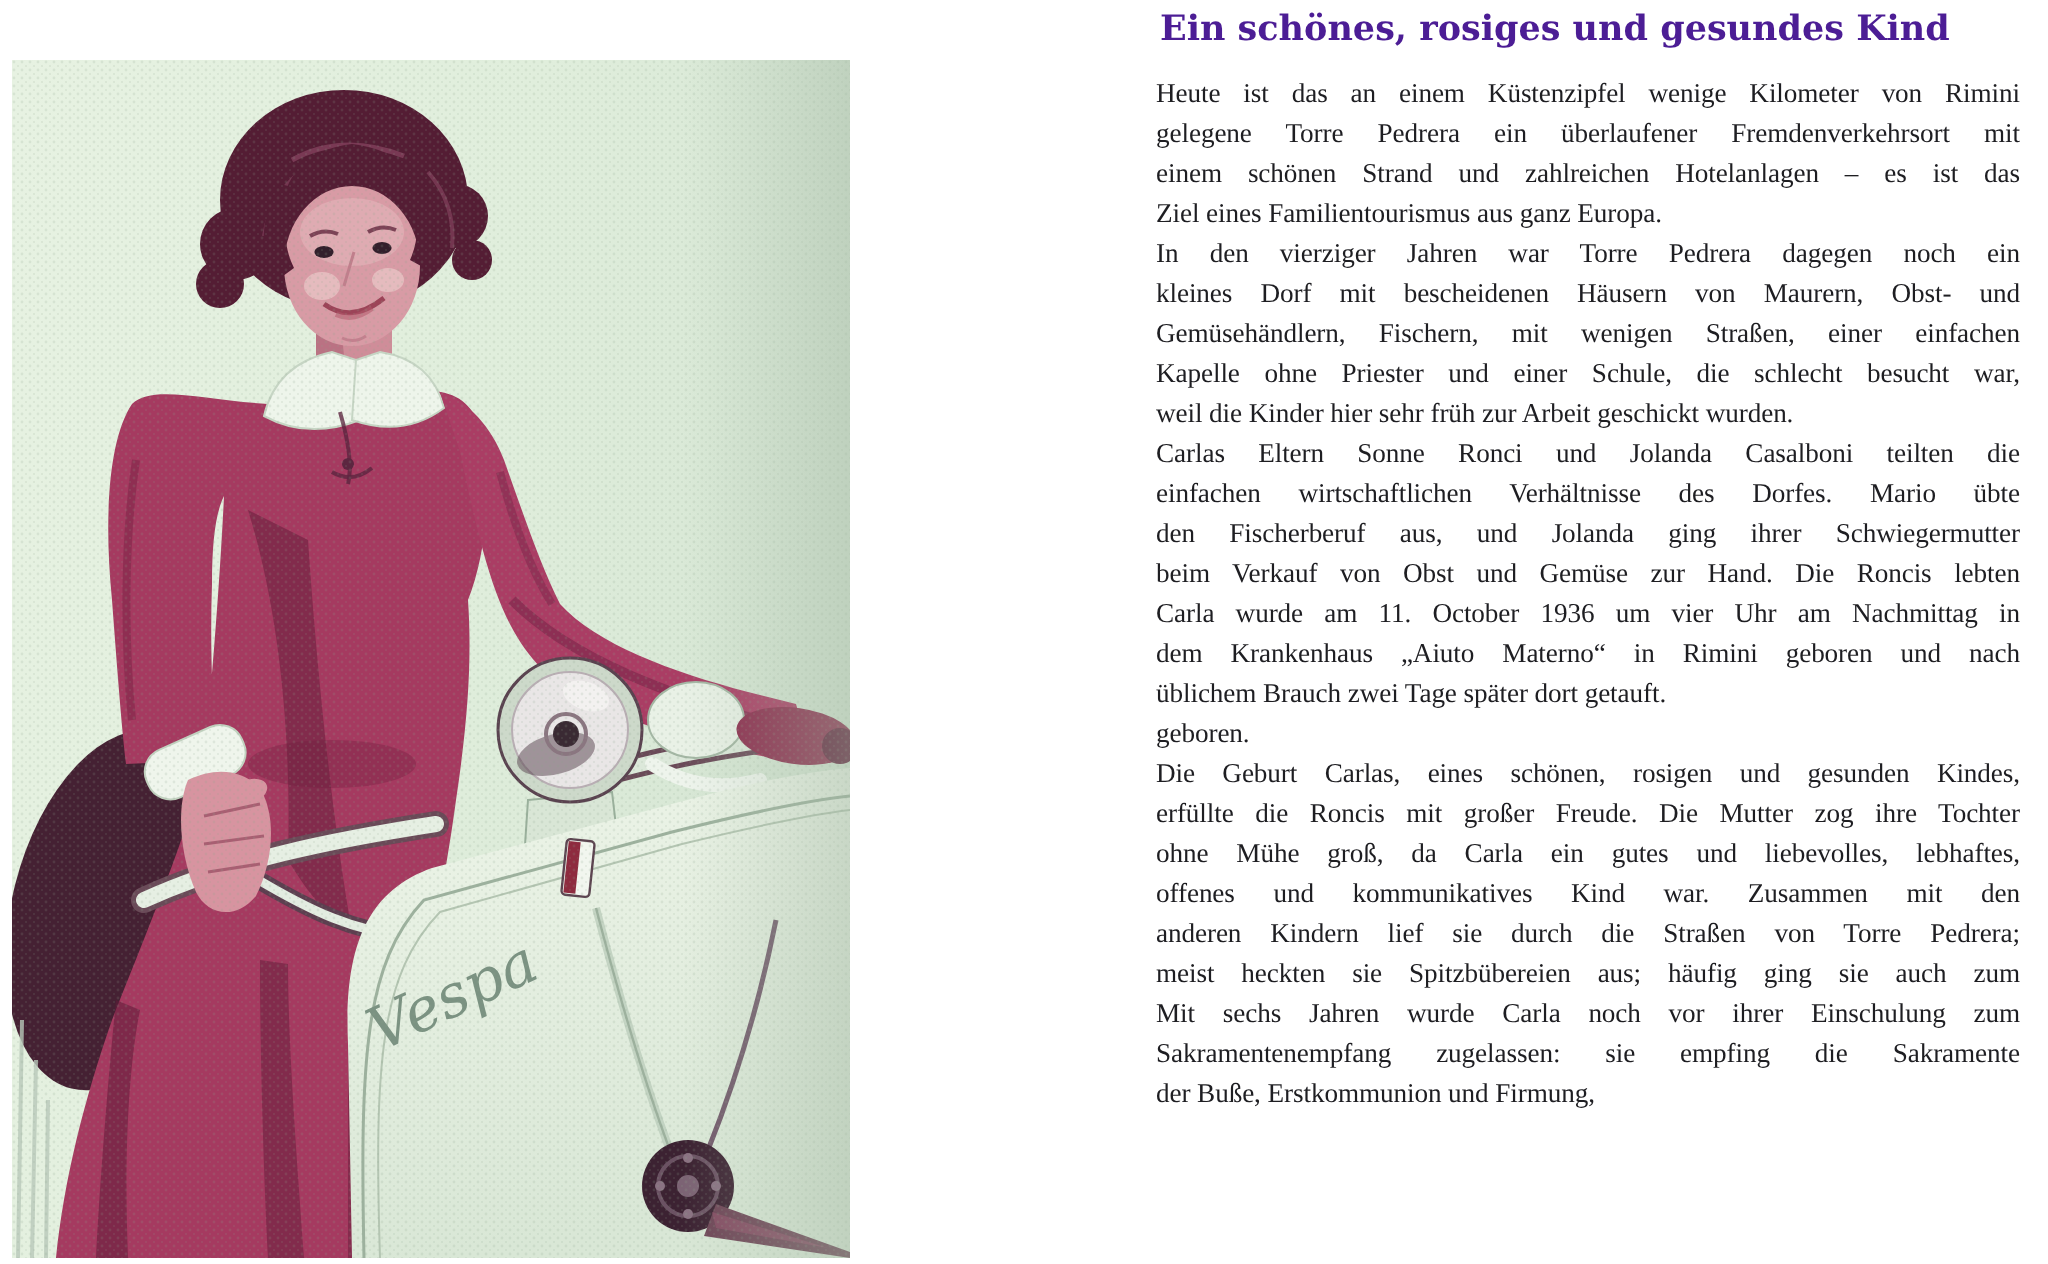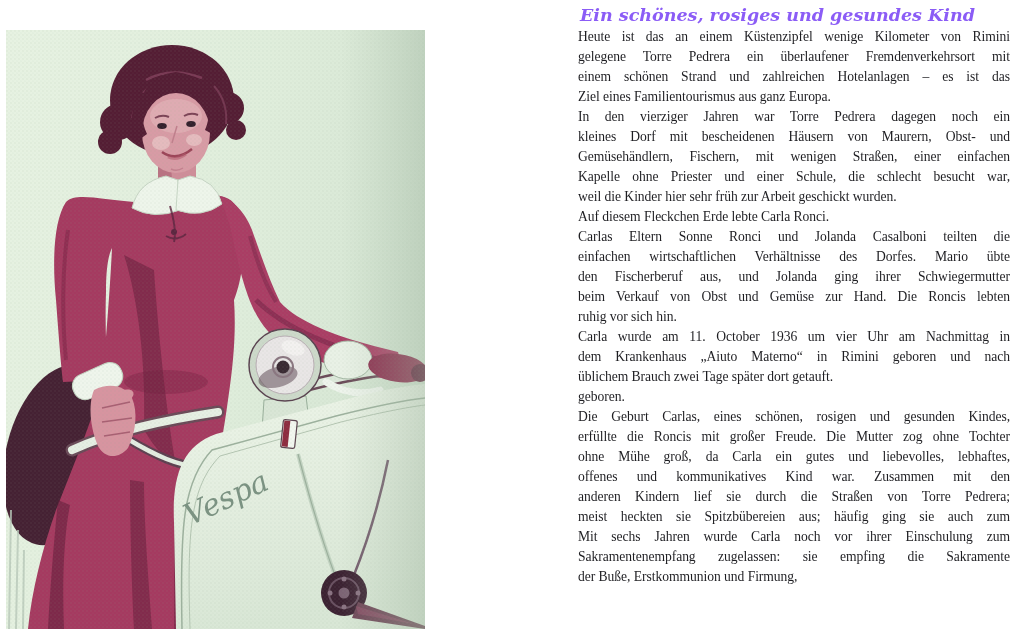--- a/index.html
+++ b/index.html
@@ -14,27 +14,27 @@
   .photo-frame{
     position:absolute;left:6px;top:30px;width:419px;height:599px;
   }
   .photo-frame svg{display:block;width:100%;height:100%;}
   .article{
     position:absolute;left:578px;top:0;width:432px;height:632px;
   }
   .article-title{
     position:absolute;left:2px;top:3px;width:430px;
     font-family:"DejaVu Serif","Liberation Serif",serif;
-    font-weight:bold;font-style:italic;
+    font-weight:bold;
     font-size:17.5px;line-height:24px;
-    color:#8b5cf6;
+    color:#4c1d95;
     white-space:nowrap;
   }
   .article-body{
-    position:absolute;left:0;top:27px;width:432px;
+    position:absolute;left:0;top:37px;width:432px;
   }
   .line{
     height:20px;line-height:20px;
     font-size:13.6px;
     letter-spacing:-0.05px;
     text-align:justify;
     text-align-last:justify;
     overflow:hidden;
     white-space:normal;
   }
@@ -242,32 +242,30 @@
   <div class="article-body" id="text-lines">
       <div class="line">Heute ist das an einem Küstenzipfel wenige Kilometer von Rimini</div>
       <div class="line">gelegene Torre Pedrera ein überlaufener Fremdenverkehrsort mit</div>
       <div class="line">einem schönen Strand und zahlreichen Hotelanlagen – es ist das</div>
       <div class="line left">Ziel eines Familientourismus aus ganz Europa.</div>
       <div class="line">In den vierziger Jahren war Torre Pedrera dagegen noch ein</div>
       <div class="line">kleines Dorf mit bescheidenen Häusern von Maurern, Obst- und</div>
       <div class="line">Gemüsehändlern, Fischern, mit wenigen Straßen, einer einfachen</div>
       <div class="line">Kapelle ohne Priester und einer Schule, die schlecht besucht war,</div>
       <div class="line left">weil die Kinder hier sehr früh zur Arbeit geschickt wurden.</div>
-      <div class="line left">Auf diesem Fleckchen Erde lebte Carla Ronci.</div>
       <div class="line">Carlas Eltern Sonne Ronci und Jolanda Casalboni teilten die</div>
       <div class="line">einfachen wirtschaftlichen Verhältnisse des Dorfes. Mario übte</div>
       <div class="line">den Fischerberuf aus, und Jolanda ging ihrer Schwiegermutter</div>
       <div class="line">beim Verkauf von Obst und Gemüse zur Hand. Die Roncis lebten</div>
-      <div class="line left">ruhig vor sich hin.</div>
       <div class="line">Carla wurde am 11. October 1936 um vier Uhr am Nachmittag in</div>
       <div class="line">dem Krankenhaus „Aiuto Materno“ in Rimini geboren und nach</div>
       <div class="line left">üblichem Brauch zwei Tage später dort getauft.</div>
       <div class="line left">geboren.</div>
       <div class="line">Die Geburt Carlas, eines schönen, rosigen und gesunden Kindes,</div>
-      <div class="line">erfüllte die Roncis mit großer Freude. Die Mutter zog ohne Tochter</div>
+      <div class="line">erfüllte die Roncis mit großer Freude. Die Mutter zog ihre Tochter</div>
       <div class="line">ohne Mühe groß, da Carla ein gutes und liebevolles, lebhaftes,</div>
       <div class="line">offenes und kommunikatives Kind war. Zusammen mit den</div>
       <div class="line">anderen Kindern lief sie durch die Straßen von Torre Pedrera;</div>
       <div class="line">meist heckten sie Spitzbübereien aus; häufig ging sie auch zum</div>
       <div class="line">Mit sechs Jahren wurde Carla noch vor ihrer Einschulung zum</div>
       <div class="line">Sakramentenempfang zugelassen: sie empfing die Sakramente</div>
       <div class="line left">der Buße, Erstkommunion und Firmung,</div>
     </div>
 </div>
 

